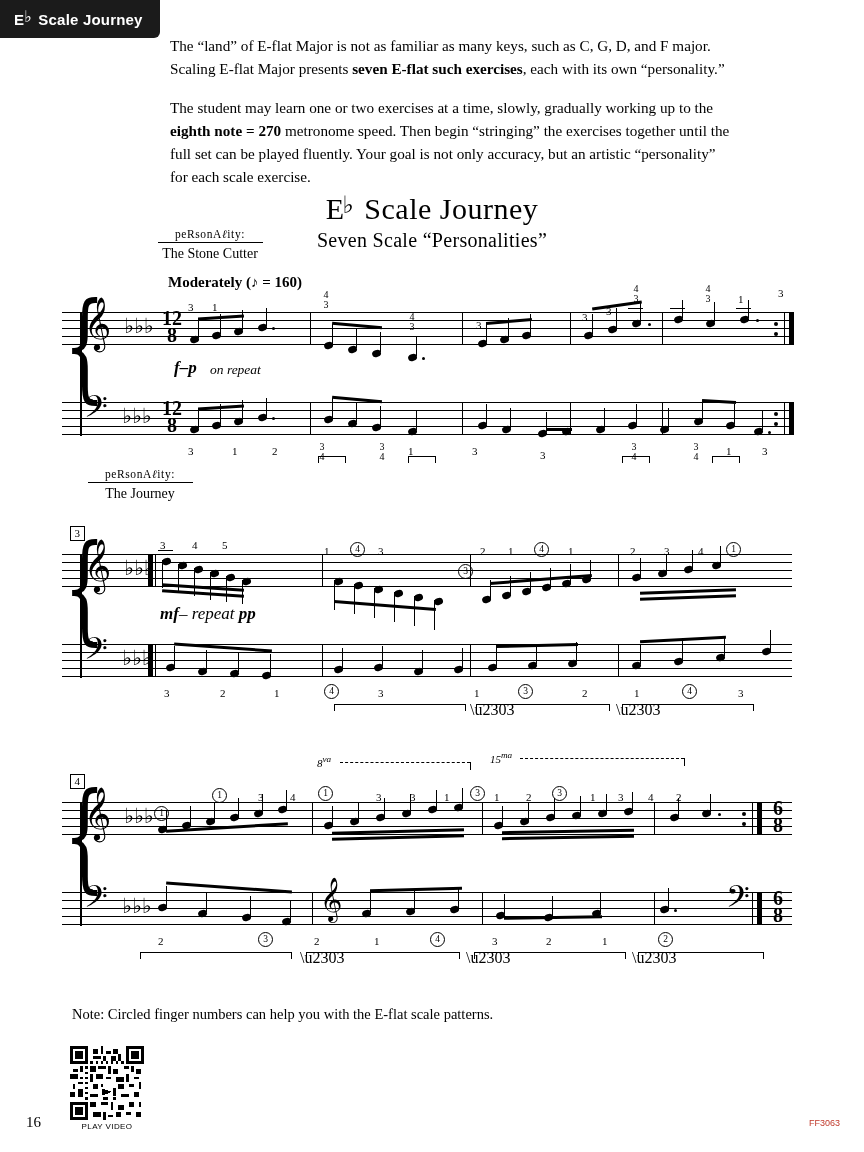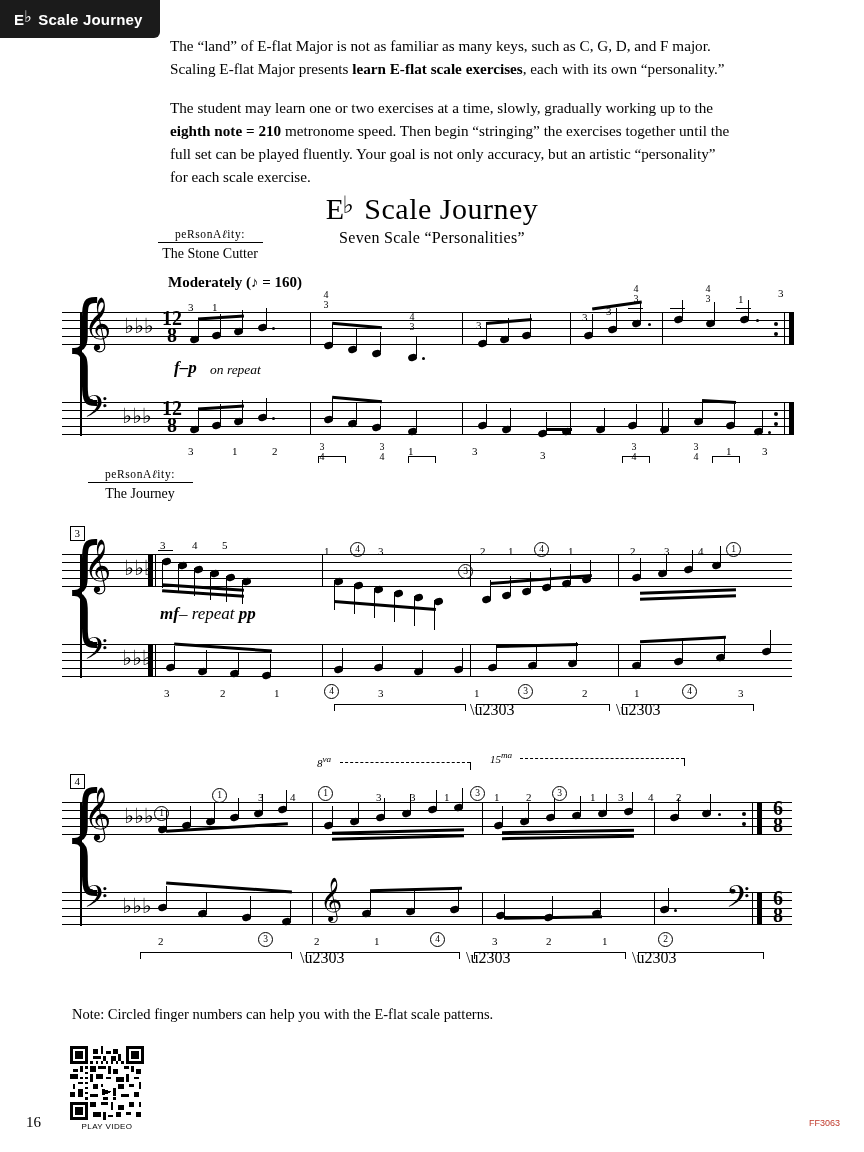--- a/index.html
+++ b/index.html
@@ -72,21 +72,21 @@
     letter-spacing: .5px;
   }
   .piece-title .flat {
     font-family: "DejaVu Serif", serif;
     font-size: 24px;
     position: relative;
     top: -6px;
     left: -2px;
   }
   .piece-sub {
-    font-size: 16px;
+    font-size: 20px;
     margin-top: 3px;
     letter-spacing: .3px;
   }
 
   
   .pers {
     position: absolute;
     text-align: center;
   }
   .pers .pers-word {
@@ -326,22 +326,22 @@
   }
 </style>
 </head>
 <body>
 
 <div class="corner-tab">
   <span class="tab-title"><span>E</span><span class="flat-sym">♭</span> <span>Scale Journey</span></span>
 </div>
 
 <div class="prose">
-  <p><span>The “land” of E-flat Major is not as familiar as many keys, such as C, G, D, and F major. Scaling E-flat Major presents </span><b>learn E-flat scale exercises</b><span>, each with its own “personality.”</span></p>
-  <p><span>The student may learn one or two exercises at a time, slowly, gradually working up to the </span><b>eighth note = 210</b><span> metronome speed. Then begin “stringing” the exercises together until the full set can be played fluently. Your goal is not only accuracy, but an artistic “personality” for each scale exercise.</span></p>
+  <p><span>The “land” of E-flat Major is not as familiar as many keys, such as C, G, D, and F major. Scaling E-flat Major presents </span><b>seven E-flat such exercises</b><span>, each with its own “personality.”</span></p>
+  <p><span>The student may learn one or two exercises at a time, slowly, gradually working up to the </span><b>eighth note = 270</b><span> metronome speed. Then begin “stringing” the exercises together until the full set can be played fluently. Your goal is not only accuracy, but an artistic “personality” for each scale exercise.</span></p>
 </div>
 
 <div class="title-block">
   <div class="piece-title"><span>E</span><span class="flat">♭</span><span> Scale Journey</span></div>
   <div class="piece-sub">Seven Scale “Personalities”</div>
 </div>
 
 <div class="pers" style="left:150px; top:228px; width:120px;">
   <div class="pers-word"><span>p</span><span>eRsonA</span><i>ℓ</i><span>ity:</span></div>
   <div class="pers-rule" style="width:105px;"></div>

